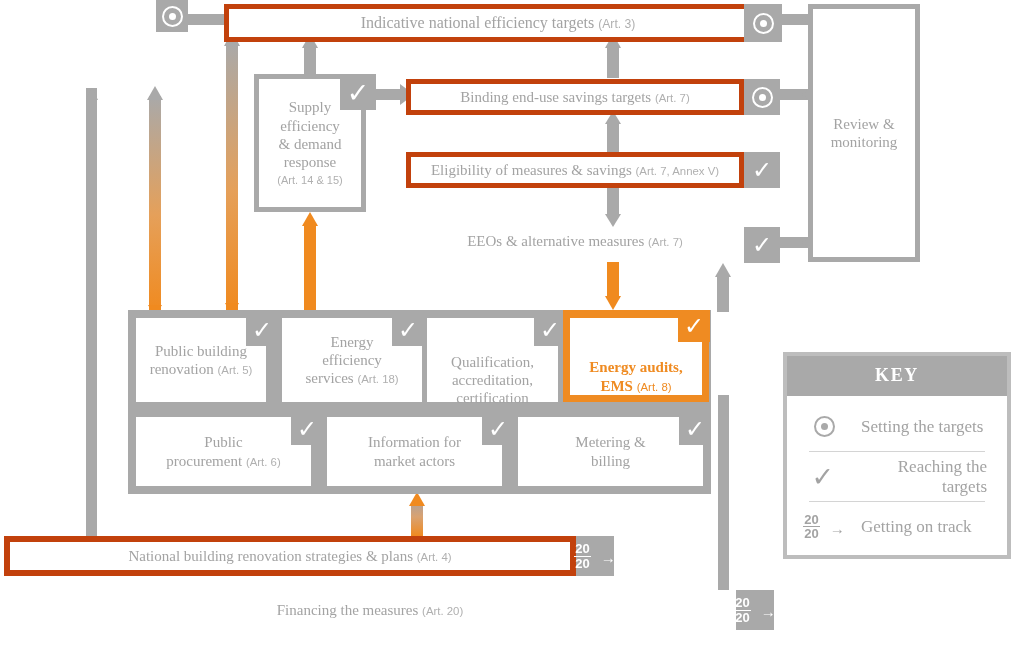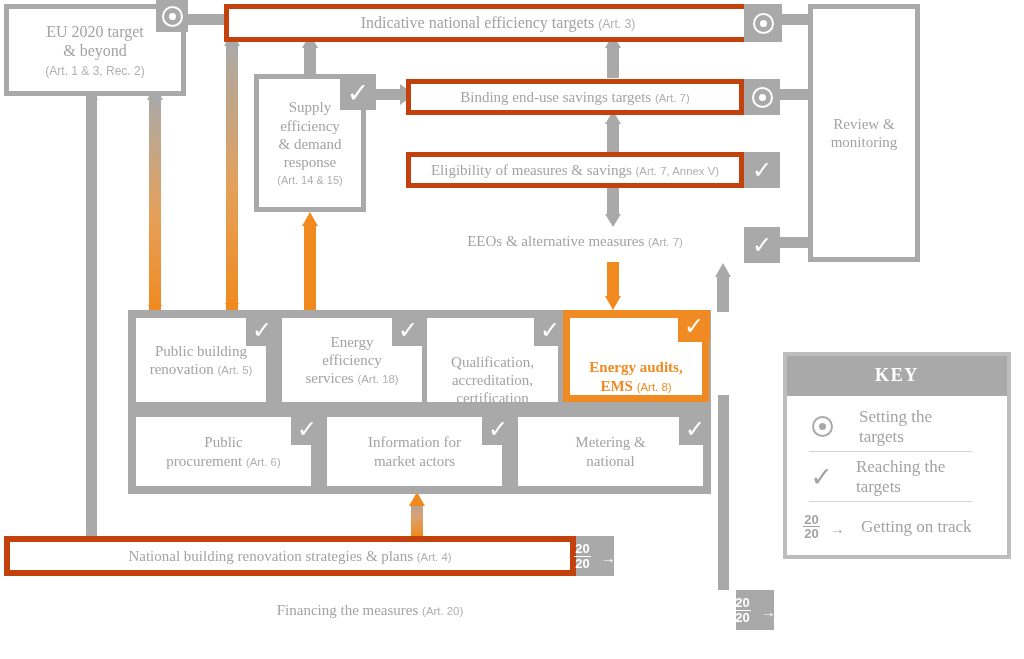--- a/index.html
+++ b/index.html
@@ -88,21 +88,21 @@
   svg.arrowlayer{position:absolute;left:0;top:0;width:1024px;height:659px;
                  pointer-events:none;overflow:visible;}
 
   
   #key{position:absolute;background:#ffffff;border:4px solid #bdbdbd;box-sizing:border-box;}
   #key .kh{
     background:#a9a9a9;color:#ffffff;text-align:center;
     font-family:"Liberation Serif", serif;font-weight:700;letter-spacing:1.6px;
     font-size:18px;padding:9px 0 10px;
   }
-  #key .kbody{padding:6px 33px 8px 20px;}
+  #key .kbody{padding:6px 20px 8px 20px;text-align:right;}
   #key .krow{
     display:flex;align-items:center;gap:20px;height:49px;
   }
   #key .kicon{width:34px;display:flex;align-items:center;justify-content:center;}
   #key .ktext{color:#a3a3a3;font-size:17px;font-family:"Liberation Serif", serif;}
   #key .kdiv{height:1px;background:#d4d4d4;margin:0 2px;}
 </style>
 </head>
 <body>
 
@@ -210,27 +210,20 @@
     </g>
     <g>
       <polygon points="816,232 816,253 802,242.5" fill="#a9a9a9"></polygon>
     </g>
 
     <g>
       <polygon points="400,84 400,105 414,94.5" fill="#a9a9a9"></polygon>
     </g>
   </svg>
 
-  <div class="abs hollow" style="left:4px;top:4px;width:182px;height:92px;flex-direction:column;">
-    <div class="lbl" style="font-size:16px;">
-      <div>EU 2020 target</div>
-      <div>&amp; beyond</div>
-      <div class="art" style="font-size:12px;margin-top:3px;">(Art. 1 &amp; 3, Rec. 2)</div>
-    </div>
-  </div>
   <div class="badge" style="left:156px;top:0px;width:32px;height:32px;">
     <span class="target"></span>
   </div>
 
   <div class="abs frame" style="left:224px;top:4px;width:548px;height:38px;padding:5px;">
     <div class="inner">
       <span class="lbl" style="font-size:16px;">
         <span>Indicative national efficiency targets</span>
         <span class="art">(Art. 3)</span>
       </span>
@@ -376,21 +369,21 @@
     </div>
   </div>
   <div class="badge" style="left:482px;top:413px;width:32px;height:32px;">
     <span class="check small">✓</span>
   </div>
 
   <div class="abs" style="left:518px;top:417px;width:185px;height:69px;background:#ffffff;
               display:flex;align-items:center;justify-content:center;text-align:center;">
     <div class="lbl" style="font-size:15px;">
       <div>Metering &amp;</div>
-      <div>national</div>
+      <div>billing</div>
     </div>
   </div>
   <div class="badge" style="left:679px;top:413px;width:32px;height:32px;">
     <span class="check small">✓</span>
   </div>
 
   <div class="abs frame" style="left:4px;top:536px;width:572px;height:40px;padding:6px;">
     <div class="inner">
       <span class="lbl" style="font-size:15px;">
         <span>National building renovation strategies &amp; plans</span>

